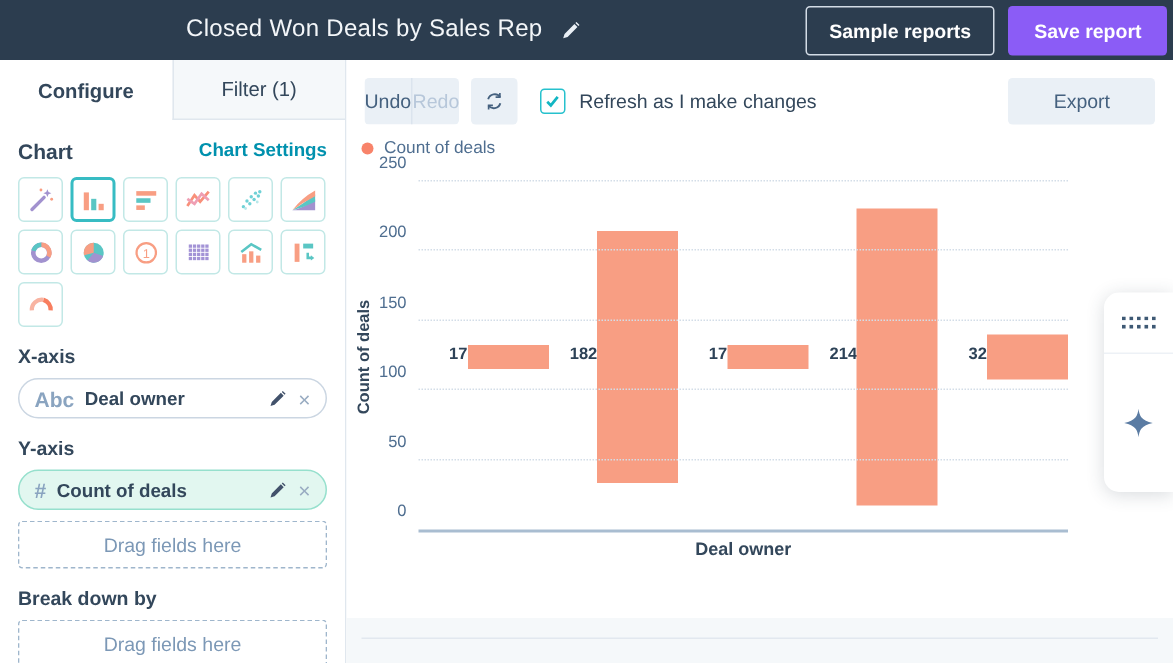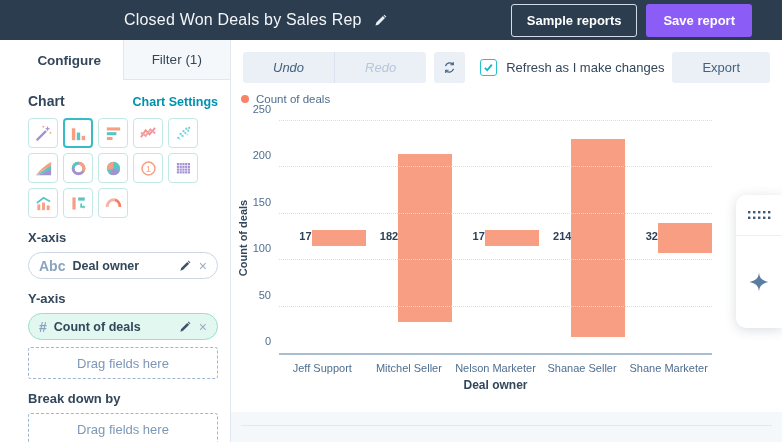--- a/index.html
+++ b/index.html
@@ -7,49 +7,49 @@
   body {
     font-family: "Liberation Sans", sans-serif;
     background: #fff; overflow: hidden;
     color: #33475b;
   }
   .app { width: 782px; height: 442px; display: flex; flex-direction: column; overflow: hidden; }
 
   
   .topbar {
     height: 40px; background: #2c3d4f; display: flex; align-items: center;
-    flex: 0 0 40px; padding-right: 30px;
+    flex: 0 0 40px; padding-right: 4px;
   }
   .topbar-title { margin-left: 124px; font-size: 16px; color: #f3f6f9; font-weight: 500; letter-spacing: .2px; }
   .title-edit { margin-left: 12px; display: flex; align-items: center; cursor: pointer; background: none; border: none; }
   .title-edit svg { width: 13px; height: 13px; fill: #eaf0f6; }
   .topbar-spacer { flex: 1; }
   .btn-outline {
     background: transparent; border: 1px solid #d3dce6; color: #fff; font-weight: 600;
     font-size: 13px; padding: 8px 15px; border-radius: 3px; font-family: inherit; cursor: pointer;
   }
   .btn-primary {
     background: #8b5cf6; border: none; color: #fff; font-weight: 600;
     font-size: 13px; padding: 9px 17px; border-radius: 3px; margin-left: 9px; font-family: inherit; cursor: pointer;
   }
 
   
   .body-row { flex: 1; display: flex; min-height: 0; }
 
   
-  .sidebar { width: 231px; flex: 0 0 231px; background: #fff; border-right: 1px solid #e0e7ee; overflow: hidden; display:flex; flex-direction:column;padding-left:16px; }
+  .sidebar { width: 231px; flex: 0 0 231px; background: #fff; border-right: 1px solid #e0e7ee; overflow: hidden; display:flex; flex-direction:column; }
   .tabs { height: 40px; display: flex; flex: 0 0 40px; }
   .tab {
     flex: 1; display: flex; align-items: center; justify-content: center;
     font-size: 13.5px; color: #33475b; background: #fff; border: none; font-family: inherit; cursor: pointer;
   }
   .tab.active { font-weight: bold; }
   .tab.inactive { background: #f5f8fa; border-left: 1px solid #e0e7ee; border-bottom: 1px solid #e0e7ee; }
   .side-content { padding: 0 12px; flex: 1; }
-  .chart-head-row { display: flex; align-items: flex-end; justify-content: space-between; margin-top: 13px; }
+  .chart-head-row { display: flex; align-items: flex-start; justify-content: space-between; margin-top: 13px; }
   .chart-heading { font-size: 14px; font-weight: bold; color: #33475b; }
   .link-teal { font-size: 12.5px; font-weight: bold; color: #0091ae; text-decoration: none; cursor: pointer; background:none; border:none; font-family: inherit; }
   .ct-grid { margin-top: 9px; display: flex; flex-wrap: wrap; gap: 5px; }
   .ct {
     width: 30px; height: 30px; border: 1px solid #c2e8e6; border-radius: 4px; background: #fff;
     display: flex; align-items: center; justify-content: center; cursor: pointer; padding: 0;
   }
   .ct.sel { border: 2px solid #37bcc3; }
   .ct svg { width: 19px; height: 19px; display: block; }
   .section-label { font-size: 13px; font-weight: bold; color: #33475b; margin: 12px 0 7px; }
@@ -65,21 +65,21 @@
   .pill-remove { background: none; border: none; cursor: pointer; color: #99acc2; font-size: 14px; line-height: 1; padding: 0 0 0 6px; font-family: inherit; }
   .dropzone {
     border: 1px dashed #9fb6cc; border-radius: 3px; height: 32px; margin-top: 7px;
     display: flex; align-items: center; justify-content: center; color: #7c98b6; font-size: 13px;
   }
 
   
   .main { flex: 1; background: #fff; display: flex; flex-direction: column; position: relative; min-width: 0; }
   .toolbar { display: flex; align-items: center; padding: 12px 12px 0 12px; height: 43px; flex: 0 0 43px; }
   .seg { display: flex; border-radius: 3px; overflow: hidden; }
-  .seg button { background: #eaf0f6; border: none; padding: 8px 30px; font-size: 13px; font-family: inherit; cursor: pointer; font-style: italic; }
+  .seg button { background: #eaf0f6; border: none; padding: 8px 0; font-size: 13px; font-family: inherit; cursor: pointer; }
   .seg .undo { color: #45617f; }
   .seg .redo { color: #b7c7da; border-left: 1px solid #dbe4ee; cursor: default; }
   .icon-btn {
     width: 31px; height: 31px; background: #eaf0f6; border: none; border-radius: 3px; margin-left: 8px;
     display: flex; align-items: center; justify-content: center; cursor: pointer;
   }
   .icon-btn svg { width: 15px; height: 15px; }
   .checkbox {
     width: 17px; height: 17px; border: 1.5px solid #26c1cd; border-radius: 3px; background: #fff;
     margin-left: 15px; display: flex; align-items: center; justify-content: center; cursor: pointer; padding: 0;
@@ -385,27 +385,20 @@
             <div class="y-tick" style="bottom: 46.4px;">50</div>
             <div class="gridline" style="bottom: 92.8px;"></div>
             <div class="y-tick" style="bottom: 92.8px;">100</div>
             <div class="gridline" style="bottom: 139.2px;"></div>
             <div class="y-tick" style="bottom: 139.2px;">150</div>
             <div class="gridline" style="bottom: 185.6px;"></div>
             <div class="y-tick" style="bottom: 185.6px;">200</div>
             <div class="gridline" style="bottom: 232px;"></div>
             <div class="y-tick" style="bottom: 232px;">250</div>
           </div>
-        <div class="cats">
-            <div class="cat">Jeff Support</div>
-            <div class="cat">Mitchel Seller</div>
-            <div class="cat">Nelson Marketer</div>
-            <div class="cat">Shanae Seller</div>
-            <div class="cat">Shane Marketer</div>
-          </div>
         <div class="xtitle">Deal owner</div>
       </div>
 
       <div class="strip">
         <div class="strip-line"></div>
       </div>
 
       <div class="float-panel">
         <button class="float-cell-top">
           <svg width="23" height="9" viewBox="0 0 23 9">

